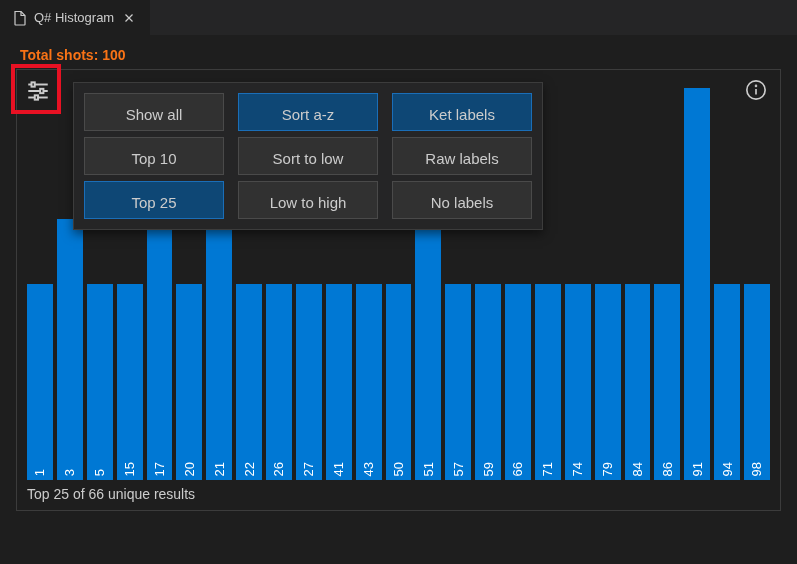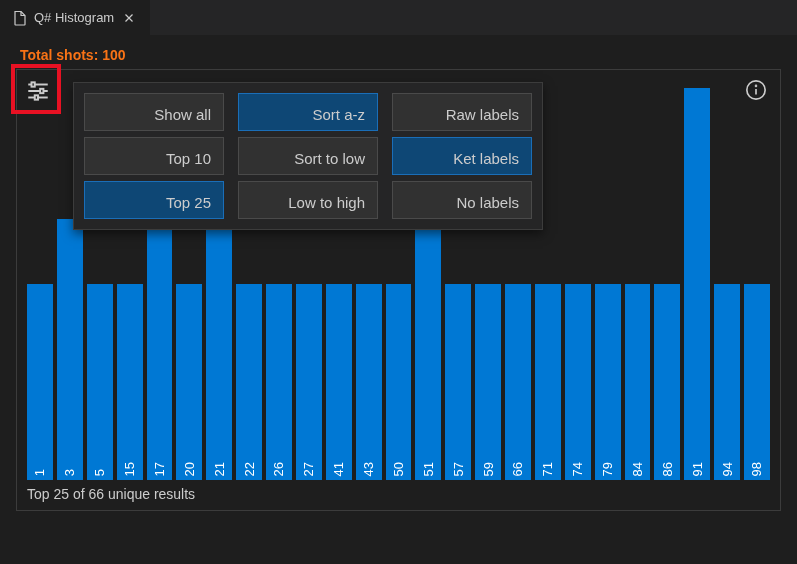--- a/index.html
+++ b/index.html
@@ -122,21 +122,21 @@
       gap: 6px;
     }
     .option-btn {
       width: 140px;
       height: 38px;
       padding: 12px 12px;
       background: #313131;
       border: 1px solid #4a4a4a;
       color: #cccccc;
       font-size: 15px;
-      text-align: right;
+      text-align: center;
       cursor: pointer;
       font-family: inherit;
     }
     .option-btn.selected {
       background: #0e4775;
       border-color: #1a6eb8;
     }
     .bars-container {
       display: flex;
       align-items: flex-end;
@@ -218,22 +218,22 @@
           <button class="option-btn">Show all</button>
           <button class="option-btn">Top 10</button>
           <button class="option-btn selected">Top 25</button>
         </div>
         <div class="option-group">
           <button class="option-btn selected">Sort a-z</button>
           <button class="option-btn">Sort to low</button>
           <button class="option-btn">Low to high</button>
         </div>
         <div class="option-group">
+          <button class="option-btn selected">Ket labels</button>
           <button class="option-btn">Raw labels</button>
-          <button class="option-btn selected">Ket labels</button>
           <button class="option-btn">No labels</button>
         </div>
       </div>
 
     <div class="bars-container" id="bars-container">
         <div class="bar" style="height: 50%;">
           <span class="bar-label">1</span>
         </div>
         <div class="bar" style="height: 66.6667%;">
           <span class="bar-label">3</span>

